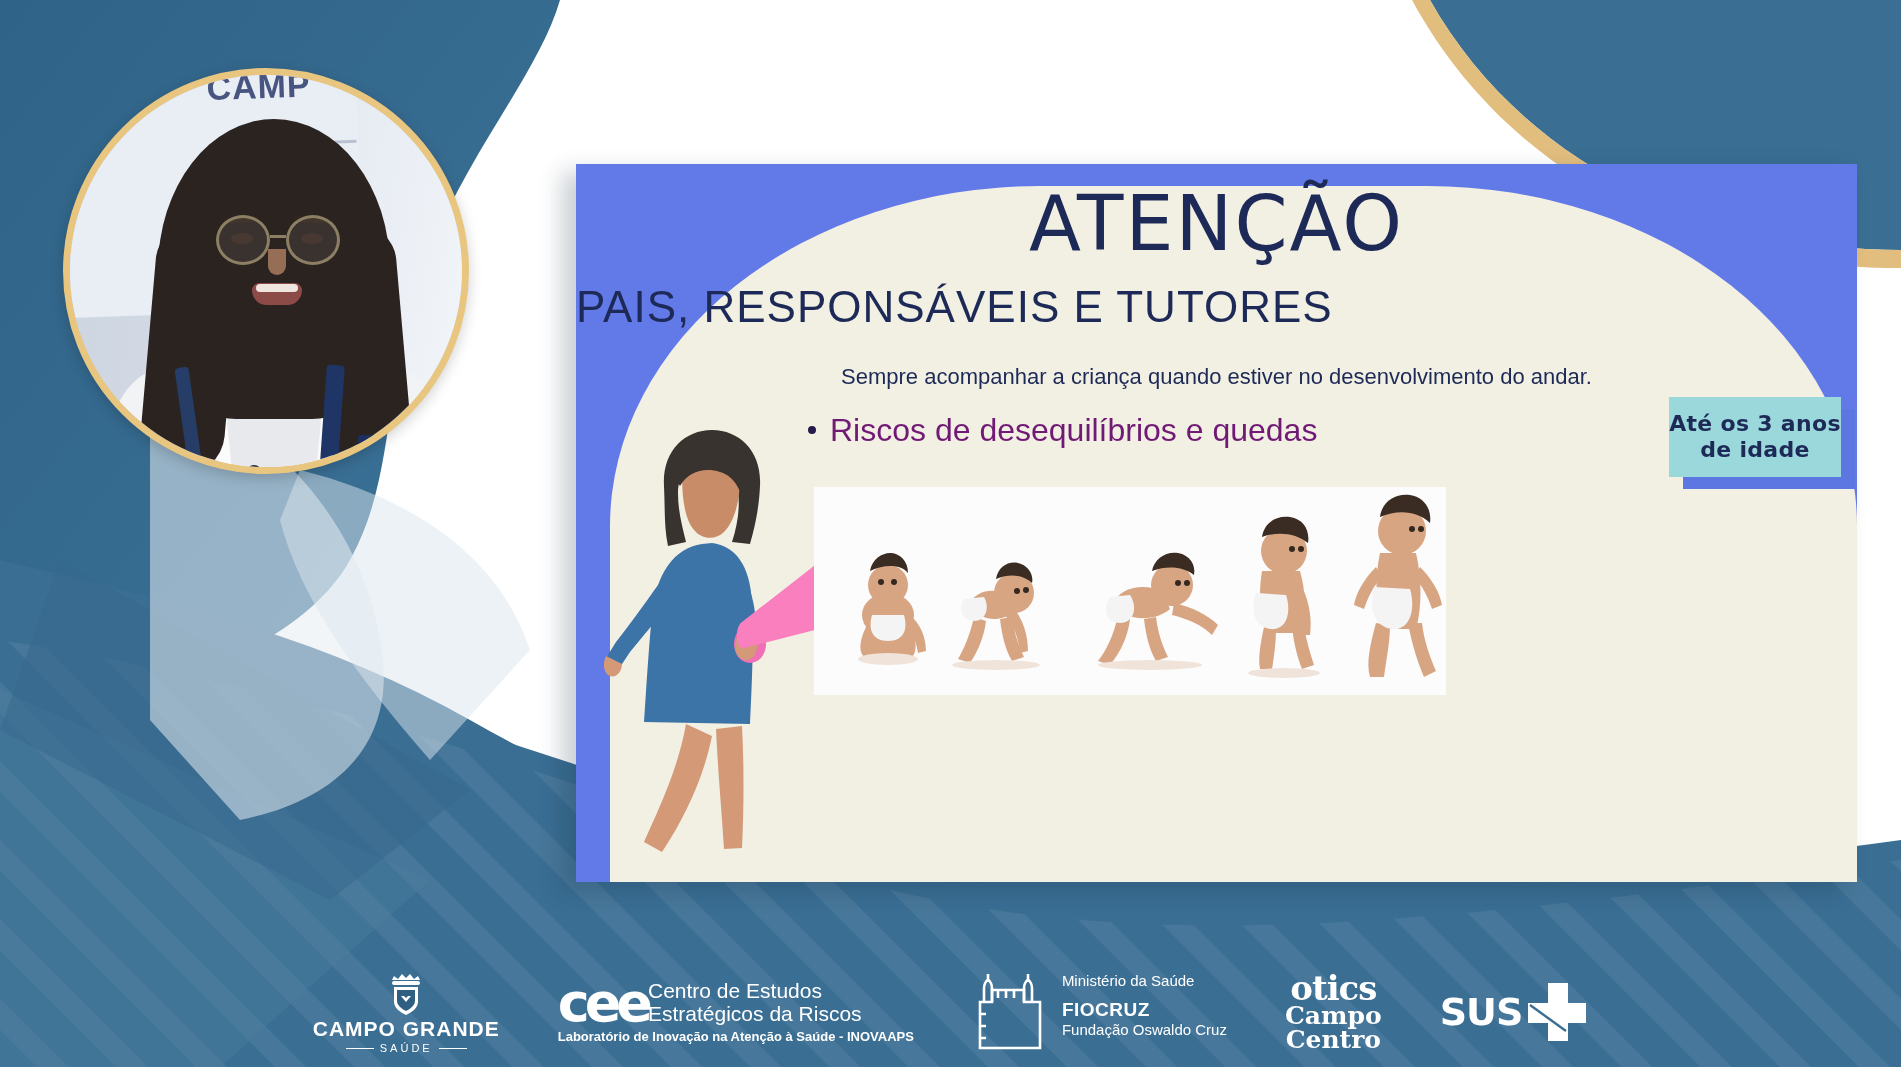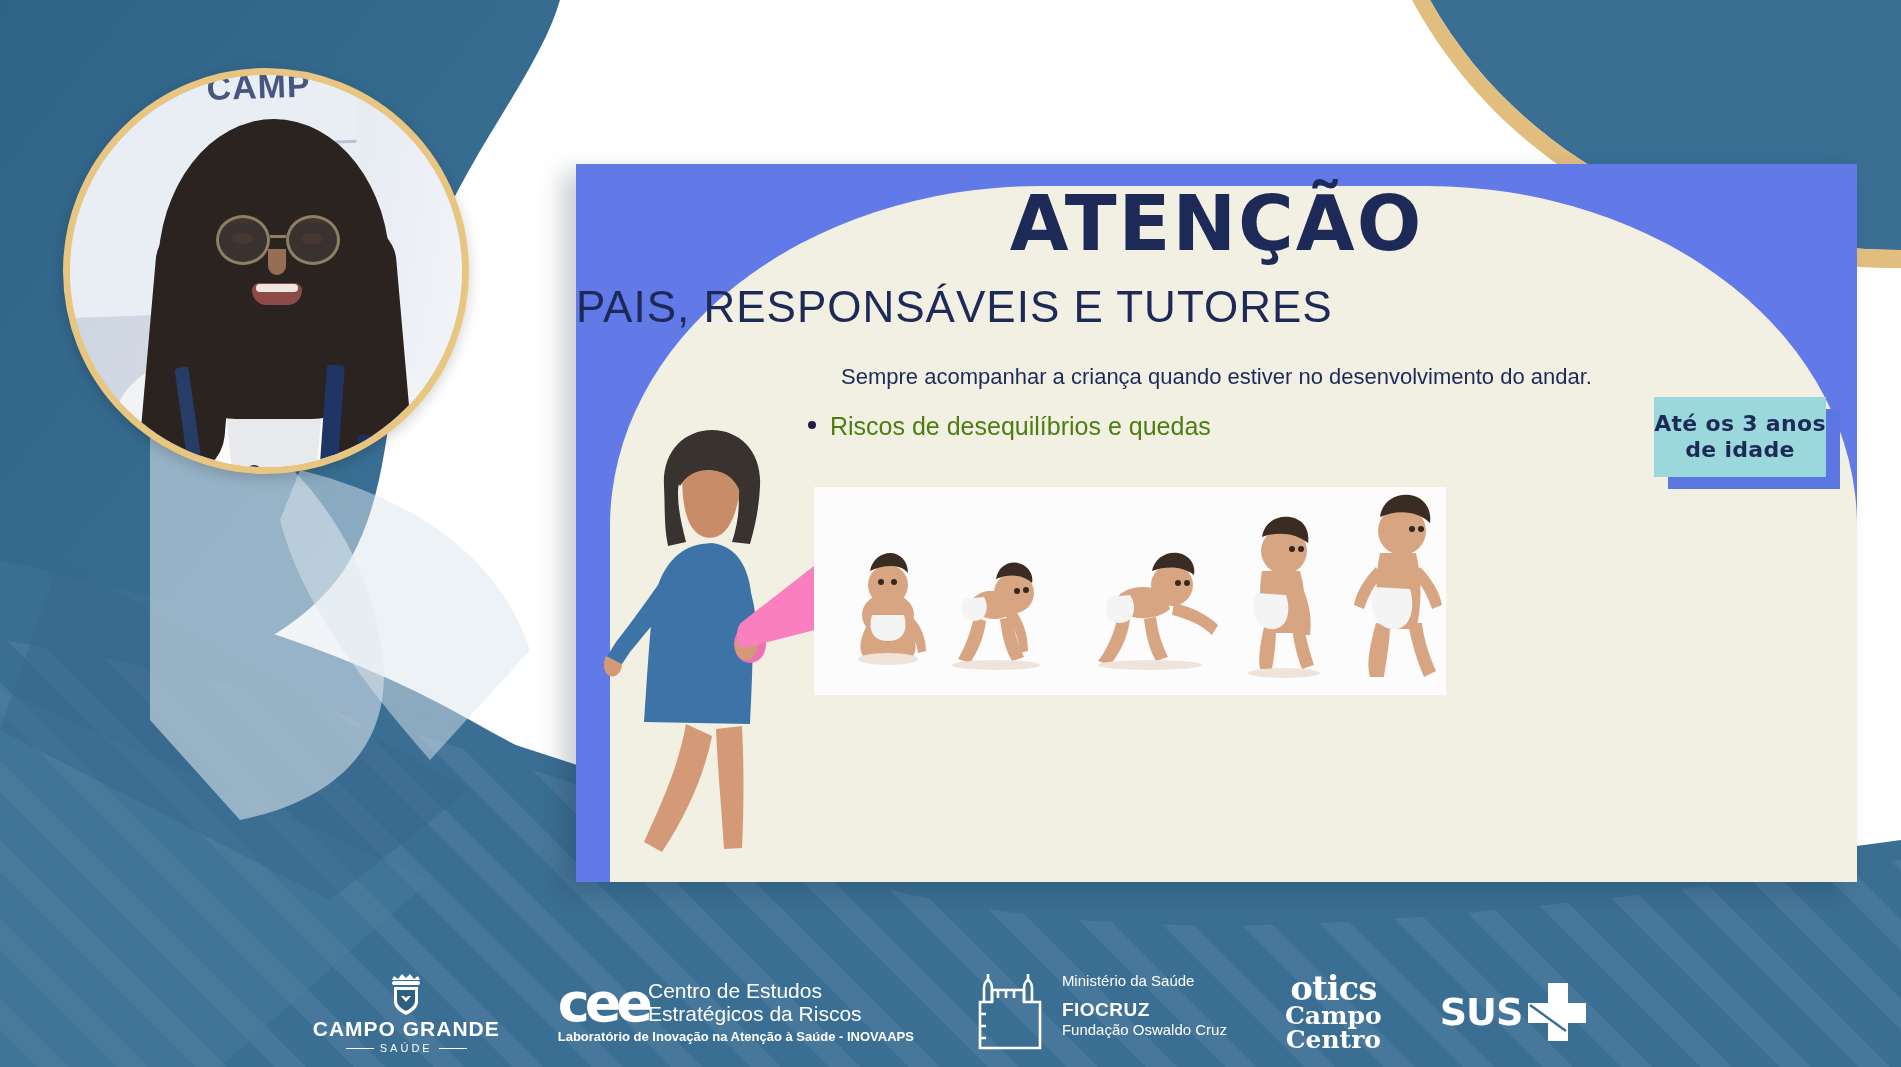--- a/index.html
+++ b/index.html
@@ -101,41 +101,41 @@
     background:#F2EFE3;
     border-top-left-radius:430px 340px;
     border-top-right-radius:430px 340px;
     transform:translate(34px,22px);
     width:1247px; height:696px;
   }
 
   .slide-title{
     position:absolute; top:22px; left:0; width:100%; text-align:center;
     font-family:"DejaVu Sans", sans-serif;
-    font-weight:bold; font-size:76px; letter-spacing:2px; color:#1D2A57;
+    font-weight:normal; font-size:76px; letter-spacing:2px; color:#1D2A57;
     line-height:1;
   }
   .slide-subtitle{
     position:absolute; top:118px; left:0; width:100%; text-align:left;
     font-family:"Liberation Sans", sans-serif;
     font-weight:400; font-size:44px; letter-spacing:1px; color:#1D2A57;
   }
   .slide-body{
     position:absolute; top:200px; left:0; width:100%; text-align:center;
     font-size:22px; color:#1D2A57; font-family:"Liberation Sans", sans-serif;
   }
   .slide-bullet{
     position:absolute; top:248px; left:232px;
-    font-size:25px; color:#4d7c0f; font-family:"Liberation Sans", sans-serif;
+    font-size:32px; color:#701a75; font-family:"Liberation Sans", sans-serif;
   }
   .slide-bullet .dot{ display:inline-block; width:8px; height:8px; border-radius:50%;
     background:#241B4A; margin-right:14px; vertical-align:middle; position:relative; top:-3px;}
 
   
-  .age-badge-wrap{ position:absolute; right:17px; top:233px; width:186px; height:92px; }
+  .age-badge-wrap{ position:absolute; right:2px; top:233px; width:186px; height:92px; }
   .age-badge-shadow{ position:absolute; left:14px; top:12px; width:172px; height:80px; background:#5C76E2; }
   .age-badge{
     position:absolute; left:0; top:0; width:172px; height:80px; background:#9BD8DB;
     display:flex; align-items:center; justify-content:center; text-align:center;
     font-family:"DejaVu Sans", sans-serif; font-weight:bold; font-size:22px;
     color:#1D2A57; line-height:1.18; letter-spacing:.3px;
   }
 
   
   .woman{ position:absolute; left:28px; top:260px; width:270px; height:430px; }

